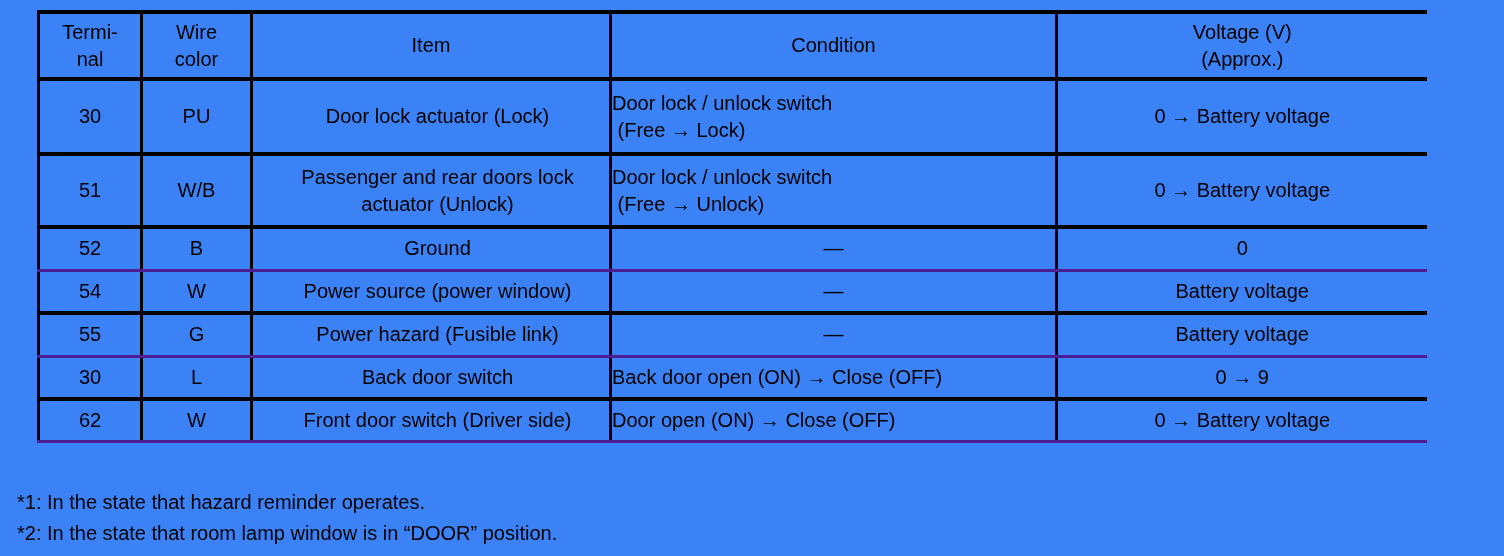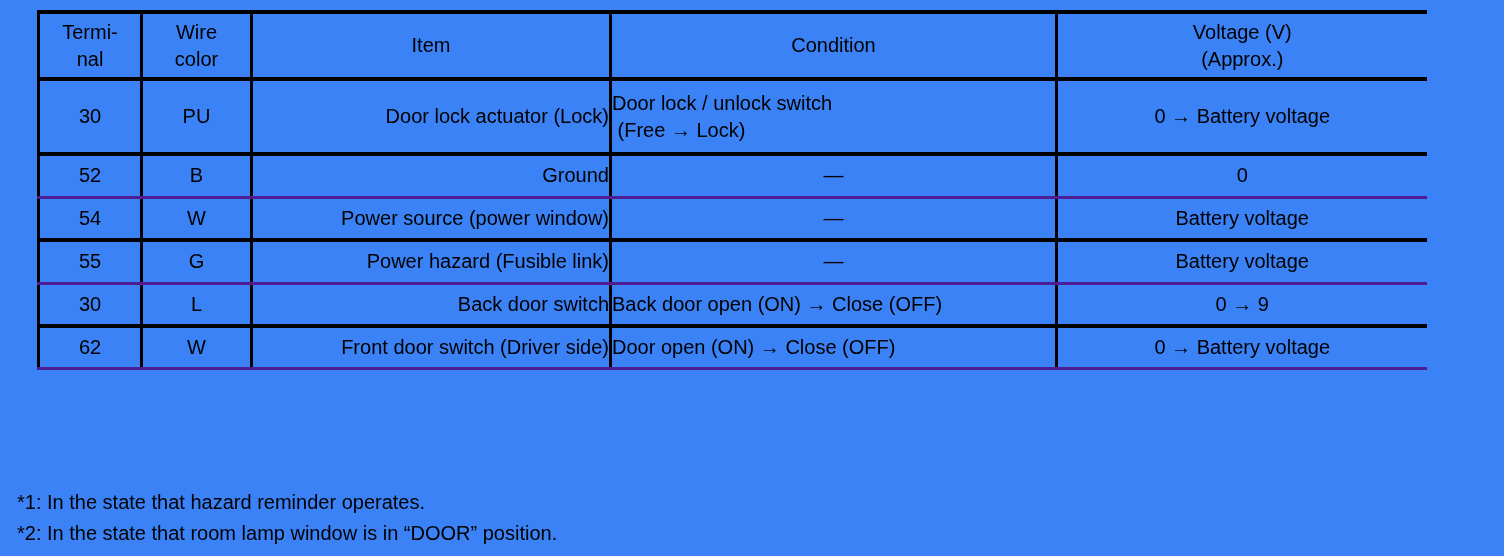--- a/index.html
+++ b/index.html
@@ -39,21 +39,21 @@
   .spec-table thead th {
     border-top: 4px solid #000;
     border-bottom: 4px solid #000;
     text-align: center;
     white-space: pre-line;
   }
   tr.hb4 td { border-bottom: 4px solid #000; }
   tr.hb2 td { border-bottom: 3px solid #4c1d95; }
   tr.hb6 td { border-bottom: 6px solid #000; }
   td.c-center { text-align: center; }
-  td.c-item { text-align: right; padding-left: 13px; }
+  td.c-item { text-align: center; padding-left: 13px; }
   td.c-cond { text-align: left; white-space: pre-wrap; }
   td.c-cond.dash { text-align: center; padding-left: 0; }
   .footnotes {
     position: absolute;
     left: 17px;
     top: 487px;
     font-size: 20px;
     line-height: 31px;
   }
 </style>
@@ -82,20 +82,28 @@
 (Approx.)</th>
       </tr>
     </thead>
     <tbody>
       <tr class="hb4" style="height:75px">
         <td class="c-center">30</td>
         <td class="c-center">PU</td>
         <td class="c-item">Door lock actuator (Lock)</td>
         <td class="c-cond">Door lock / unlock switch
  (Free → Lock)</td>
+        <td class="c-center">0 → Battery voltage</td>
+      </tr>
+      <tr class="hb4" style="height:73px">
+        <td class="c-center">51</td>
+        <td class="c-center">W/B</td>
+        <td class="c-item">Passenger and rear doors lock actuator (Unlock)</td>
+        <td class="c-cond">Door lock / unlock switch
+ (Free → Unlock)</td>
         <td class="c-center">0 → Battery voltage</td>
       </tr>
       <tr class="hb2" style="height:43px">
         <td class="c-center">52</td>
         <td class="c-center">B</td>
         <td class="c-item">Ground</td>
         <td class="c-cond dash">—</td>
         <td class="c-center">0</td>
       </tr>
       <tr class="hb4" style="height:43px">

